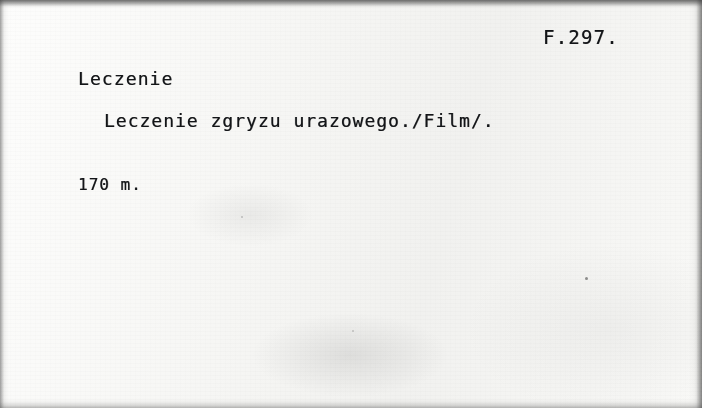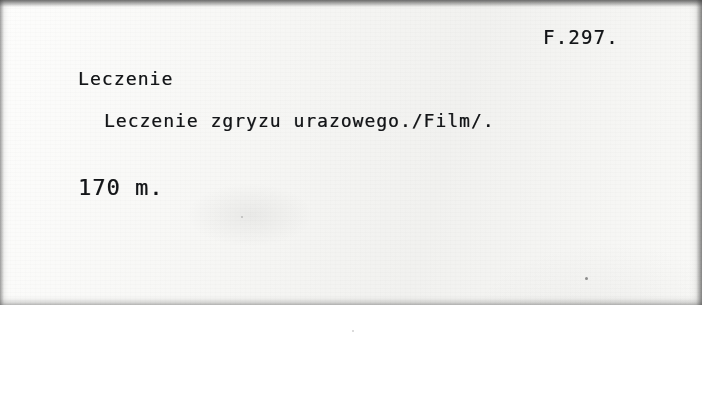--- a/index.html
+++ b/index.html
@@ -10,21 +10,21 @@
     width: 702px;
     height: 408px;
     overflow: hidden;
     background: #ffffff;
     font-family: "DejaVu Sans Mono", monospace;
   }
 
   .card {
     position: relative;
     width: 702px;
-    height: 305px;
+    height: 408px;
     background:
       radial-gradient(ellipse 140px 60px at 350px 355px, rgba(110,110,110,0.16), rgba(255,255,255,0) 70%),
       radial-gradient(ellipse 90px 45px at 250px 215px, rgba(120,120,120,0.10), rgba(255,255,255,0) 70%),
       radial-gradient(ellipse 200px 120px at 610px 330px, rgba(120,120,120,0.07), rgba(255,255,255,0) 72%),
       linear-gradient(105deg, #fbfbfa 0%, #f4f4f2 38%, #efefed 62%, #f7f7f5 100%);
     filter: contrast(1.02);
   }
 
   
   .grain {
@@ -100,21 +100,21 @@
   .imprint-line {
     top: 148px;
     left: 104px;
     font-size: 18px;
     letter-spacing: 0.9px;
   }
 
   .extent-line {
     top: 175px;
     left: 78px;
-    font-size: 22px;
+    font-size: 16px;
     letter-spacing: 1.0px;
   }
 
   
   .overstrike {
     position: relative;
     display: inline-block;
   }
   .overstrike::after {
     content: "";

